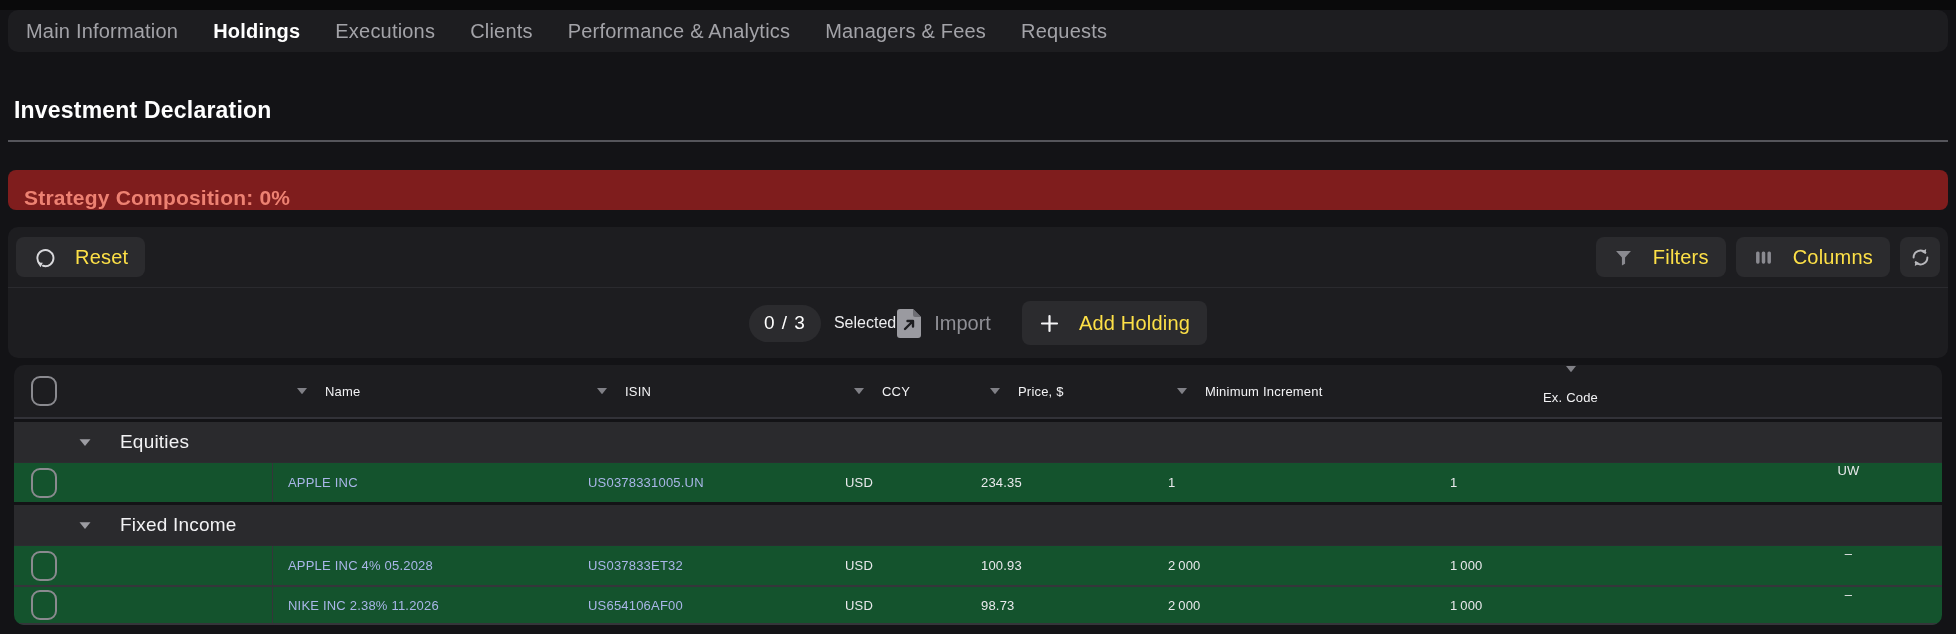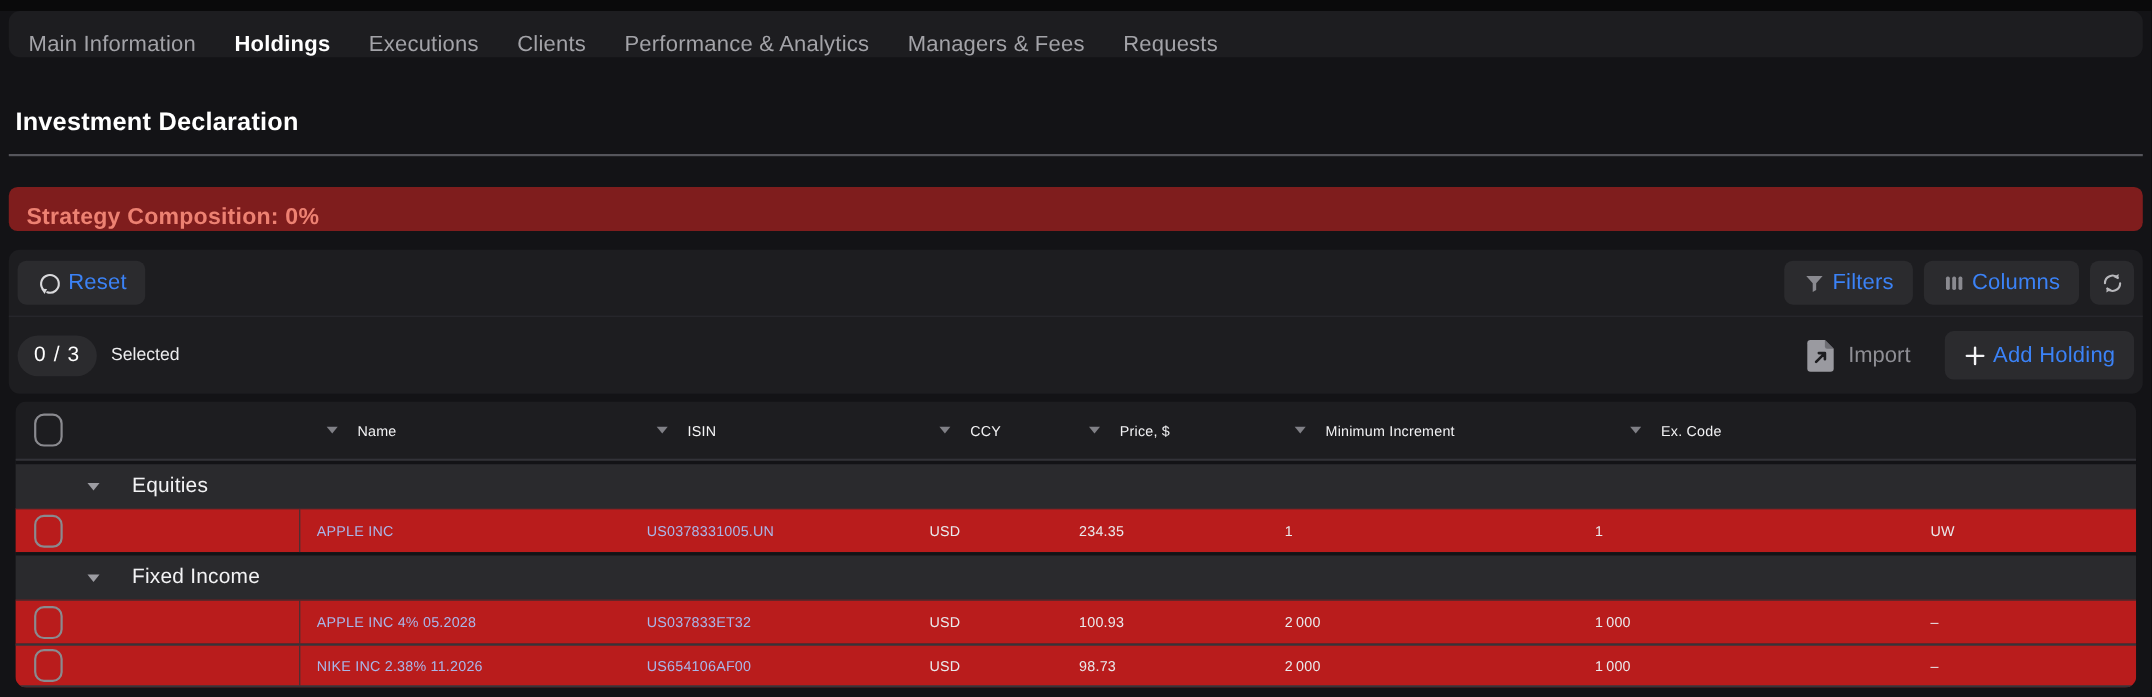--- a/index.html
+++ b/index.html
@@ -5,70 +5,70 @@
   * { margin:0; padding:0; box-sizing:border-box; }
   html,body { width:1956px; height:634px; background:#0d0d0f; overflow:hidden;
               font-family:"Liberation Sans","DejaVu Sans",sans-serif; }
   .screen { position:relative; width:1956px; height:634px; background:#131316; }
 
   
   .topstrip { position:absolute; left:0; top:0; width:1956px; height:10px; background:#0a0a0b; }
 
   
   .tabbar { position:absolute; left:8px; top:10px; width:1940px; height:42px;
-            background:#1d1d20; border-radius:10px; display:flex; align-items:flex-end;
+            background:#1d1d20; border-radius:10px; display:flex; align-items:center;
             padding:0 18px; gap:35px; }
   .tab { font-size:20px; color:#a3a3a8; white-space:nowrap; cursor:pointer; letter-spacing:.2px; }
   .tab.active { color:#ffffff; font-weight:700; }
 
   .page-title { position:absolute; left:14px; top:97px; font-size:23px; font-weight:700;
                 color:#ffffff; letter-spacing:.2px; }
 
   .title-divider { position:absolute; left:8px; top:140px; width:1940px; height:2px; background:#55555b; }
 
   .strategy-bar { position:absolute; left:8px; top:170px; width:1940px; height:40px;
                   background:#7f1d1d; border-radius:8px; display:flex; align-items:flex-end; padding:0 16px; }
   .strategy-text { font-size:21px; font-weight:700; color:#ed8172; letter-spacing:.2px; }
 
   
   .toolbar-panel { position:absolute; left:8px; top:227px; width:1940px; height:131px;
                    background:#1d1d20; border-radius:10px; }
   .toolbar-row1 { height:60px; display:flex; align-items:center; justify-content:space-between; padding:0 8px; }
-  .toolbar-row2 { height:71px; display:flex; align-items:center; justify-content:space-between;
+  .toolbar-row2 { height:71px; display:flex; align-items:center; justify-content:center;
                   padding:0 8px; border-top:1px solid #2a2a2e; }
-  .btn { display:flex; align-items:center; gap:6px; height:40px; background:#2b2b2e;
-         border:none; border-radius:8px; padding:0 17px; font-size:20px; color:#3b82f6;
+  .btn { display:flex; align-items:center; gap:19px; height:40px; background:#2b2b2e;
+         border:none; border-radius:8px; padding:0 17px; font-size:20px; color:#fde047;
          font-family:inherit; cursor:pointer; letter-spacing:.2px; }
   .right-group { display:flex; align-items:center; gap:10px; }
   .icon-btn { width:40px; height:40px; padding:0; justify-content:center; }
 
   .sel-left { display:flex; align-items:center; }
   .sel-pill { height:37px; border-radius:19px; background:#2b2b2e; display:flex; align-items:center;
               padding:0 15px; font-size:19px; color:#ffffff; letter-spacing:1px; }
   .sel-label { margin-left:13px; font-size:16px; color:#ececee; }
   .import-group { display:flex; align-items:center; gap:11px; margin-right:21px; cursor:pointer; }
   .import-label { font-size:20px; color:#8f8f95; }
   .add-btn { height:44px; }
 
   
   .table { position:absolute; left:14px; top:365px; width:1928px; border-radius:10px; overflow:hidden; }
   .t-row { display:flex; width:100%; }
   .t-header { height:54px; background:#1d1d20; border-bottom:2px solid #323238; align-items:center; }
   .t-group { height:43px; background:#2a2a2d; border-top:3px solid #131316; align-items:center;
              padding-left:64px; display:flex; gap:28px; }
   .t-group-label { font-size:19px; color:#f2f2f4; letter-spacing:.2px; }
-  .t-data { height:40px; background:#b91c1c; border-top:2px solid #35353a; align-items:center; }
+  .t-data { height:40px; background:#14532d; border-top:2px solid #35353a; align-items:center; }
   .t-data.first-of-section { border-top-width:1px; border-top-color:#2c2c30; }
   .t-last { border-bottom:2px solid #35353a; }
 
   .cell { display:flex; align-items:center; height:100%; padding-left:15px; font-size:13px;
           color:#e9e9ec; letter-spacing:.2px; overflow:hidden; white-space:nowrap; }
   .c0 { width:259px; padding-left:17px; }
   .c1 { width:300px; } .c2 { width:257px; } .c3 { width:136px; } .c4 { width:187px; }
-  .c5 { width:282px; } .c6 { width:305px; } .c7 { width:202px; }
+  .c5 { width:282px; } .c6 { width:305px; } .c7 { width:202px;flex-direction:column; }
   .t-data .c0 { border-right:1px solid #35353a; }
   .hcell { padding-left:23px; gap:17px; color:#f2f2f4; }
   .link { color:#a9b6e8; cursor:pointer; }
 
   .checkbox { width:26px; height:30px; border:2px solid #8a8a8f; border-radius:9px;
               background:transparent; cursor:pointer; flex:0 0 auto; }
 
   .sort-tri { flex:0 0 auto; cursor:pointer; }
   .group-tri { flex:0 0 auto; cursor:pointer; }
 

